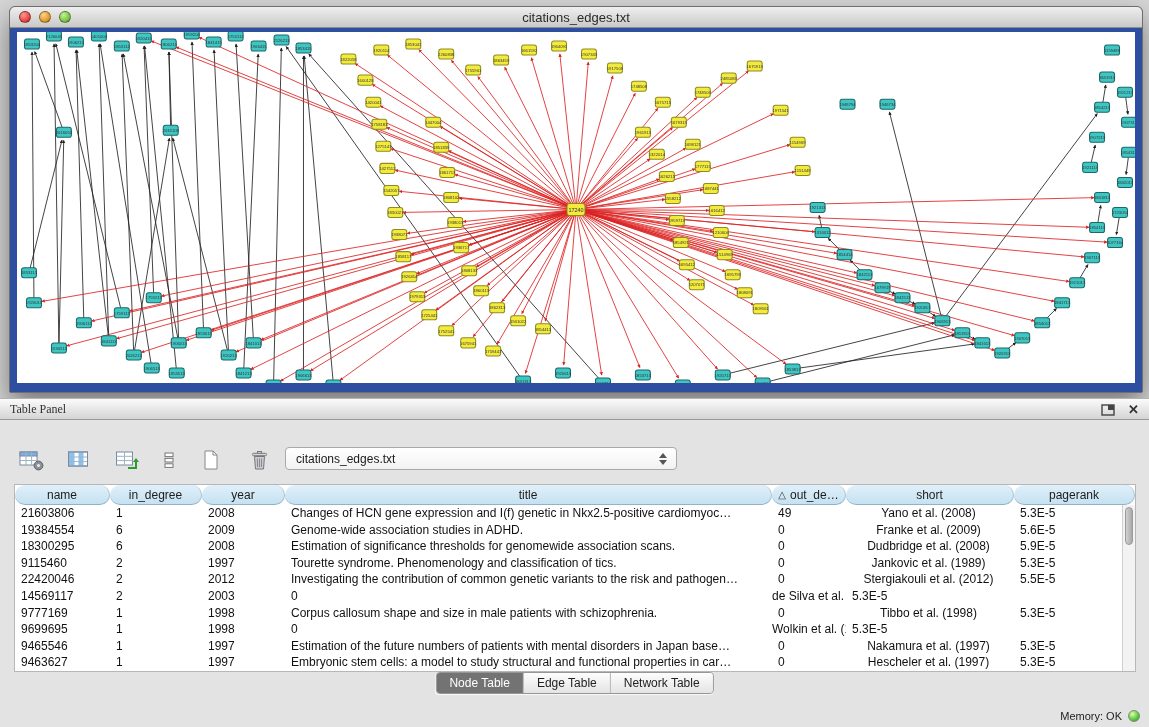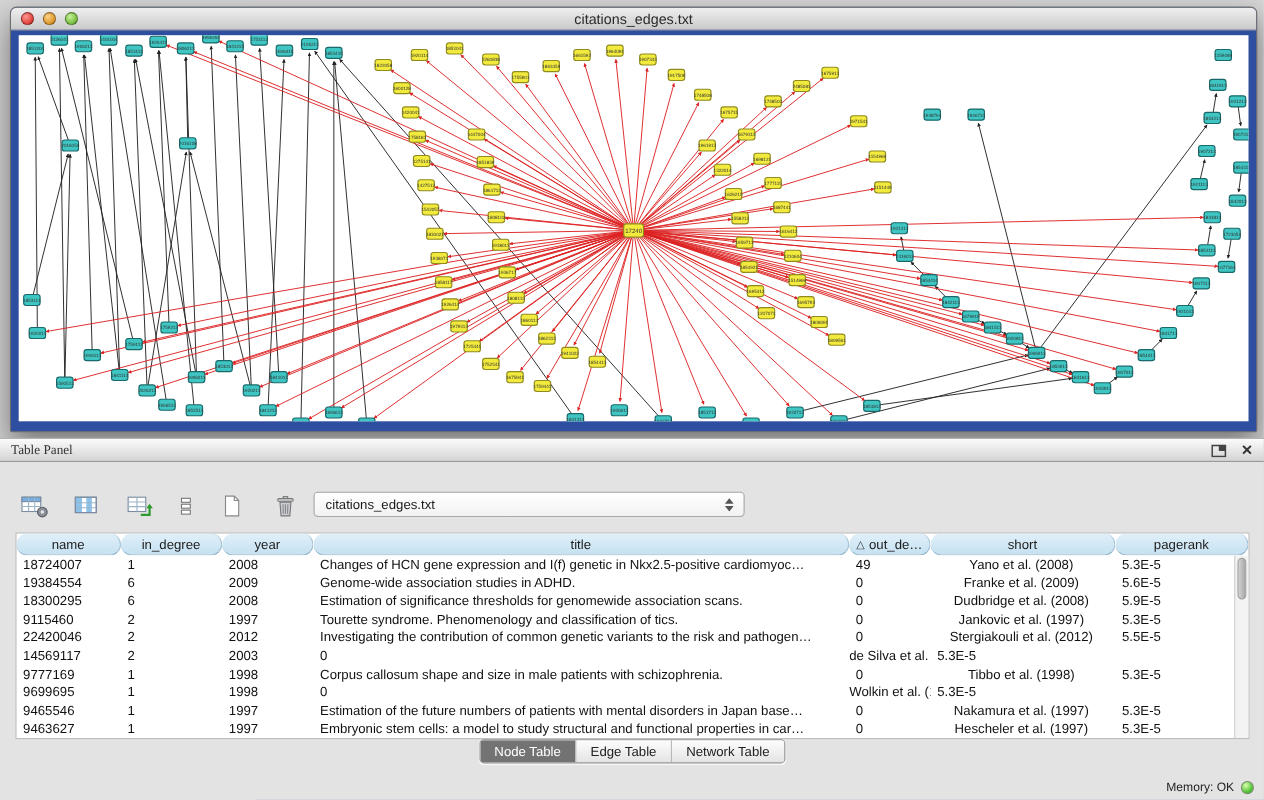--- a/index.html
+++ b/index.html
@@ -919,21 +919,21 @@
         </div>
         <div class="hcell">
             <span>short</span>
           </div>
         <div class="hcell">
             <span>pagerank</span>
           </div>
       </div>
       <div class="tbody" id="tbody">
           <div class="trow">
-            <div class="tcell c0">18724007</div>
+            <div class="tcell c0">21603806</div>
             <div class="tcell c1">1</div>
             <div class="tcell c2">2008</div>
             <div class="tcell c3">Changes of HCN gene expression and I(f) genetic in Nkx2.5-positive cardiomyoc…</div>
             <div class="tcell c4">49</div>
             <div class="tcell c5">Yano et al. (2008)</div>
             <div class="tcell c6">5.3E-5</div>
           </div>
           <div class="trow">
             <div class="tcell c0">19384554</div>
             <div class="tcell c1">6</div>
@@ -951,21 +951,21 @@
             <div class="tcell c4">0</div>
             <div class="tcell c5">Dudbridge et al. (2008)</div>
             <div class="tcell c6">5.9E-5</div>
           </div>
           <div class="trow">
             <div class="tcell c0">9115460</div>
             <div class="tcell c1">2</div>
             <div class="tcell c2">1997</div>
             <div class="tcell c3">Tourette syndrome. Phenomenology and classification of tics.</div>
             <div class="tcell c4">0</div>
-            <div class="tcell c5">Jankovic et al. (1997)</div>
+            <div class="tcell c5">Jankovic et al. (1989)</div>
             <div class="tcell c6">5.3E-5</div>
           </div>
           <div class="trow">
             <div class="tcell c0">22420046</div>
             <div class="tcell c1">2</div>
             <div class="tcell c2">2012</div>
             <div class="tcell c3">Investigating the contribution of common genetic variants to the risk and pathogen…</div>
             <div class="tcell c4">0</div>
             <div class="tcell c5">Stergiakouli et al. (2012)</div>
             <div class="tcell c6">5.5E-5</div>

